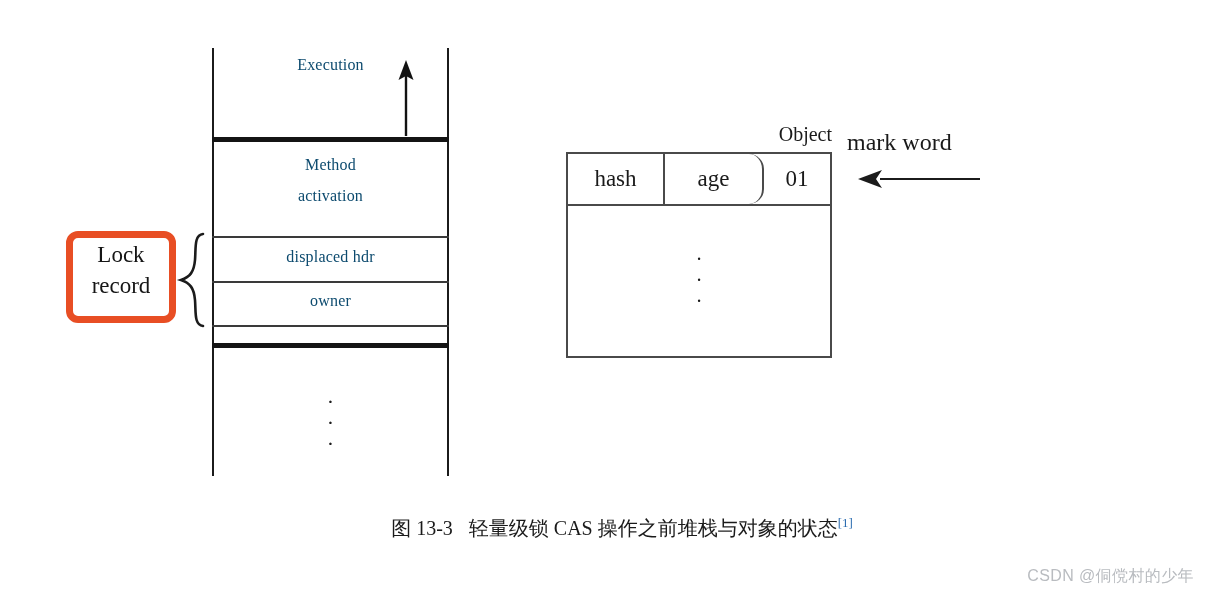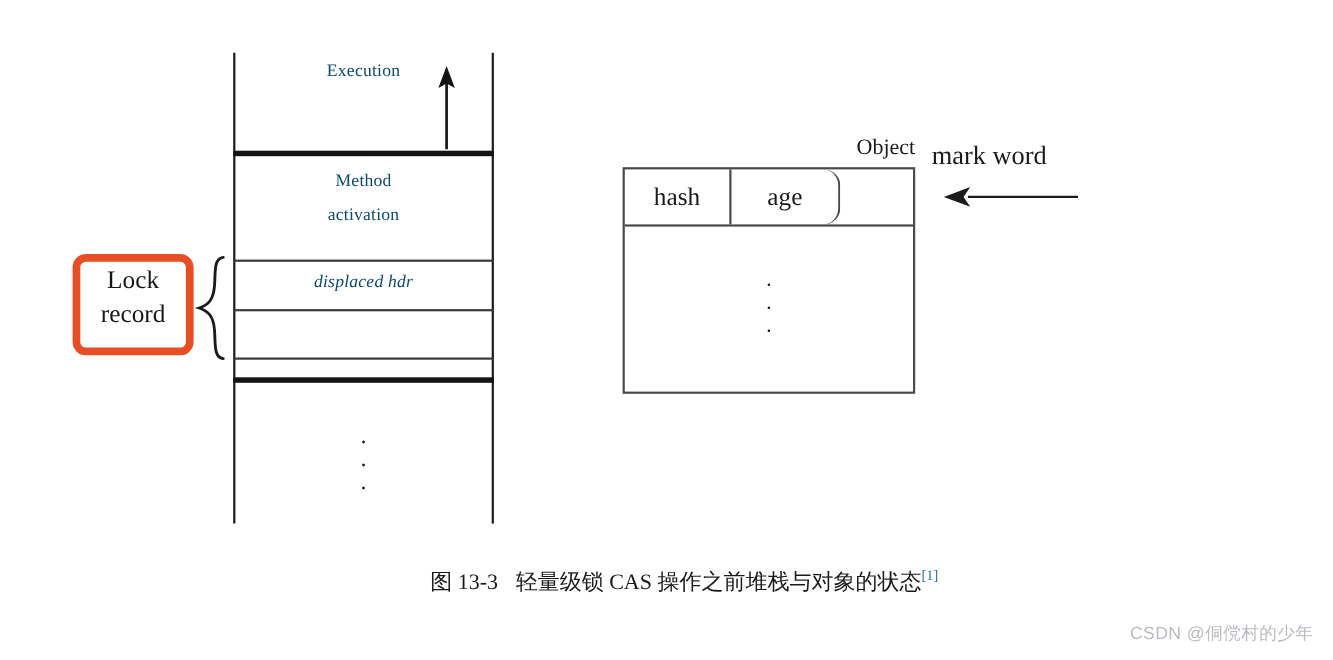--- a/index.html
+++ b/index.html
@@ -226,24 +226,25 @@
     </svg>
   </div>
 
   <div class="hline thick" style="top: 89px;"></div>
 
   <div class="cell-label" style="top: 106px;">Method</div>
   <div class="cell-label" style="top: 137px;">activation</div>
 
   <div class="hline thin" style="top: 188px;"></div>
 
-  <div class="cell-label" style="top: 198px; font-style: italic;">displaced hdr</div>
+  <div class="cell-label" style="top: 198px;">displaced hdr</div>
 
   <div class="hline thin" style="top: 233px;"></div>
 
+  <div class="cell-label" style="top: 242px;">owner</div>
 
   <div class="hline thin" style="top: 277px;"></div>
 
   <div class="hline thick" style="top: 295px;"></div>
 
   <div class="vdots" style="left:0; width:237px; top:343px;">
     <span>·</span>
     <span>·</span>
     <span>·</span>
   </div>
@@ -260,20 +261,21 @@
     <path d="M27 2 C18 3, 20 16, 19 28 C18 40, 14 45, 5 48 C14 51, 18 56, 19 68 C20 80, 18 93, 27 94" fill="none" stroke="#1b1b1b" stroke-width="2.6" stroke-linecap="round"></path>
   </svg>
 </div>
 
 <div id="object-title">Object</div>
 
 <div id="object-box">
   <div id="object-header-row">
     <div class="obj-cell c0">hash</div>
     <div class="obj-cell c1">age</div>
+    <div class="obj-cell c2">01</div>
   </div>
 
   <div id="object-body-dots">
     <span>·</span>
     <span>·</span>
     <span>·</span>
   </div>
 </div>
 
 <div id="mark-word-label">mark word</div>

